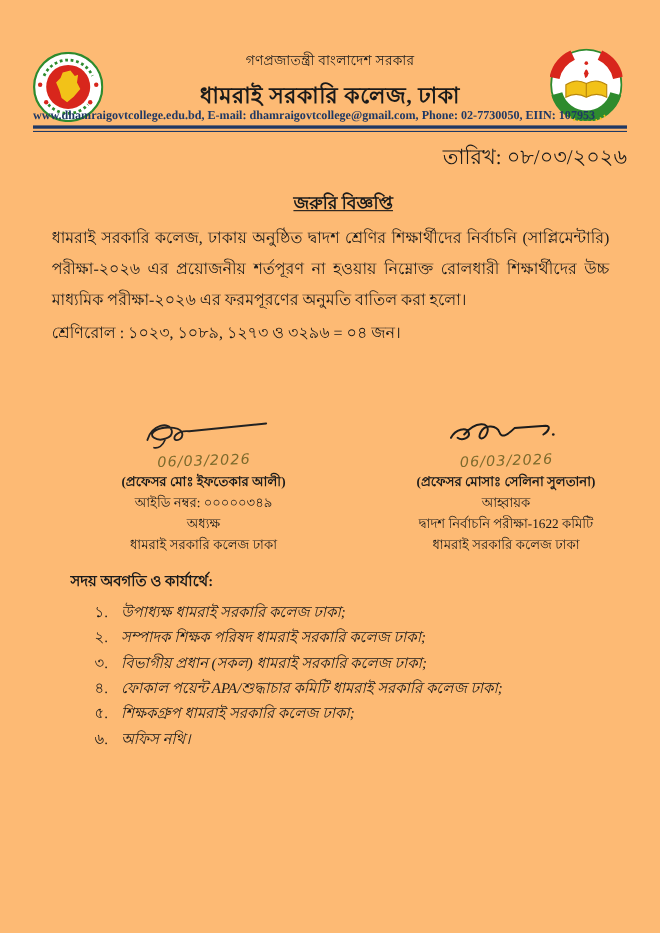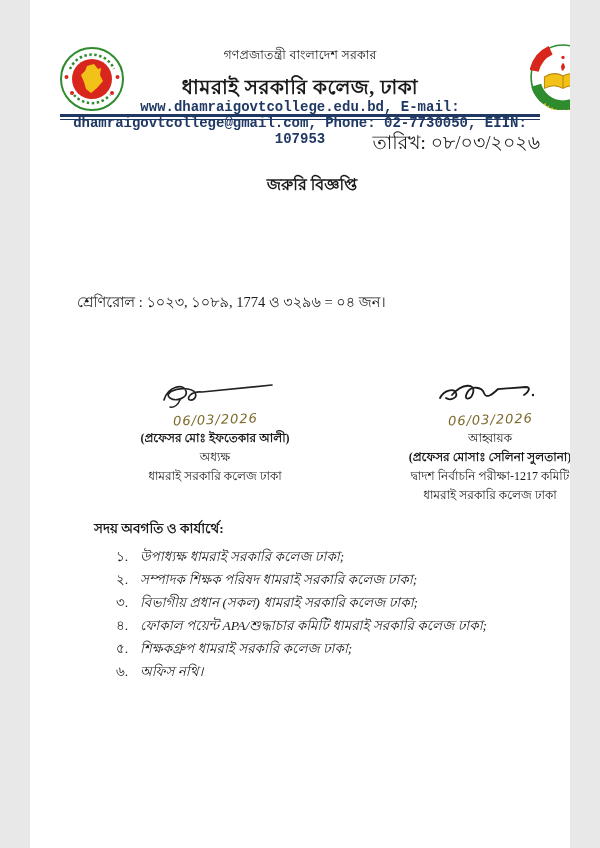--- a/index.html
+++ b/index.html
@@ -1,42 +1,42 @@
 <!DOCTYPE html>
 <html><head>
 <meta charset="utf-8">
 <style>
   html,body { margin:0; padding:0; background:#e8e8e8; }
   .page {
-    position:relative; width:540px; height:848px; margin:0 auto;
-    background:#ffffff; overflow:hidden;
+    position:relative; width:600px; height:848px; margin:0 auto;
+    background:#fdba74; overflow:hidden;
     font-family:"Liberation Serif","DejaVu Serif",serif;
     color:#1a1a1a;
   }
   
   .hdr-center { position:absolute; left:100px; right:100px; top:46px; text-align:center; }
   .govt-line { font-size:12.5px; letter-spacing:.2px; }
   .college-name { font-size:20px; font-weight:bold; margin-top:6px; letter-spacing:.5px; }
   .contact-line {
-    position:absolute; left:30px; right:30px; top:99px; text-align:center;
-    font-family:Liberation Mono, monospace;
-    font-size:14px; font-weight:bold; color:#1f3864;
+    position:absolute; left:30px; right:30px; top:99px; 
+    font-family:Liberation Serif, serif;
+    font-size:11px; font-weight:bold; color:#1f3864;
   }
   .hdr-rule {
     position:absolute; left:30px; right:30px; top:114px; height:2px;
     border-top:3px solid #1f3864; border-bottom:1px solid #1f3864;
   }
   .logo { position:absolute; }
   .logo-left  { left:30px;  top:47px; width:64px; height:64px; }
   .logo-right { left:500px; top:44px; width:66px; height:66px; }
   
   .date-line { position:absolute; right:30px; top:128px; font-size:19px; }
   .notice-title {
     position:absolute; left:0; right:0; top:172px; text-align:center;
-    font-size:16px; font-weight:bold; padding-left:24px;
+    font-size:16px; font-weight:bold; text-decoration:underline;padding-left:24px;
   }
   
   .body-para {
     position:absolute; left:47px; width:507px; top:203px;
     font-size:14.5px; line-height:28px; text-align:justify;
   }
   .roll-line { position:absolute; left:47px; top:291px; font-size:14.5px; }
   
   .sig-block { position:absolute; top:378px; text-align:center; }
   .sig-left  { left:62px;  width:246px; }
@@ -94,43 +94,45 @@
     <div class="govt-line">গণপ্রজাতন্ত্রী বাংলাদেশ সরকার</div>
     <div class="college-name">ধামরাই সরকারি কলেজ, ঢাকা</div>
   </div>
   <div class="contact-line">www.dhamraigovtcollege.edu.bd, E-mail: dhamraigovtcollege@gmail.com, Phone: 02-7730050, EIIN: 107953</div>
   <div class="hdr-rule"></div>
 
   <div class="date-line">তারিখ: ০৮/০৩/২০২৬</div>
 
   <div class="notice-title">জরুরি বিজ্ঞপ্তি</div>
 
+  <div class="body-para">ধামরাই সরকারি কলেজ, ঢাকায় অনুষ্ঠিত দ্বাদশ শ্রেণির শিক্ষার্থীদের নির্বাচনি (সাপ্লিমেন্টারি) পরীক্ষা-২০২৬ এর প্রয়োজনীয় শর্তপূরণ না হওয়ায় নিম্নোক্ত রোলধারী শিক্ষার্থীদের উচ্চ মাধ্যমিক পরীক্ষা-২০২৬ এর ফরমপূরণের অনুমতি বাতিল করা হলো।</div>
 
-  <div class="roll-line">শ্রেণিরোল : ১০২৩, ১০৮৯, 1774 ও ৩২৯৬ = ০৪ জন।</div>
+  <div class="roll-line">শ্রেণিরোল : ১০২৩, ১০৮৯, ১২৭৩ ও ৩২৯৬ = ০৪ জন।</div>
 
   <div class="sig-block sig-left">
     <svg class="sig-svg" width="130" height="32" viewBox="0 0 130 32">
       <path d="M14 22 C18 8 34 5 36 13 C38 20 26 24 20 20 C14 16 24 9 38 11 C50 13 46 23 40 22 C36 21 40 13 52 14 L122 7" fill="none" stroke="#222222" stroke-width="1.7" stroke-linecap="round"></path>
       <path d="M30 22 C28 27 24 30 20 29" fill="none" stroke="#222222" stroke-width="1.5" stroke-linecap="round"></path>
     </svg>
     <span class="sig-date">06/03/2026</span>
     <div class="sig-line sig-name">(প্রফেসর মোঃ ইফতেকার আলী)</div>
+    <div class="sig-line">আইডি নম্বর: ০০০০০৩৪৯</div>
     <div class="sig-line">অধ্যক্ষ</div>
     <div class="sig-line">ধামরাই সরকারি কলেজ ঢাকা</div>
   </div>
 
   <div class="sig-block sig-right">
     <svg class="sig-svg" width="120" height="32" viewBox="0 0 120 32">
       <path d="M10 20 C14 12 24 10 26 15 C28 20 20 23 16 20 M22 17 C32 5 46 5 43 15 C41 22 33 23 37 15 C41 7 52 9 54 15 C56 21 62 17 68 11 L96 9 C101 9 99 14 94 17" fill="none" stroke="#1c1c1c" stroke-width="1.8" stroke-linecap="round"></path>
       <circle cx="103" cy="17" r="1.2" fill="#1c1c1c"></circle>
     </svg>
     <span class="sig-date">06/03/2026</span>
+    <div class="sig-line sig-name">(প্রফেসর মোসাঃ সেলিনা সুলতানা)</div>
     <div class="sig-line">আহ্বায়ক</div>
-    <div class="sig-line sig-name">(প্রফেসর মোসাঃ সেলিনা সুলতানা)</div>
-    <div class="sig-line">দ্বাদশ নির্বাচনি পরীক্ষা-1217 কমিটি</div>
+    <div class="sig-line">দ্বাদশ নির্বাচনি পরীক্ষা-1622 কমিটি</div>
     <div class="sig-line">ধামরাই সরকারি কলেজ ঢাকা</div>
   </div>
 
   <div class="dist-heading">সদয় অবগতি ও কার্যার্থে:</div>
   <div class="dist-list">
     <div class="dist-item">
       <span class="dist-num">১.</span>
       <span class="dist-text">উপাধ্যক্ষ ধামরাই সরকারি কলেজ ঢাকা;</span>
     </div>
     <div class="dist-item">

